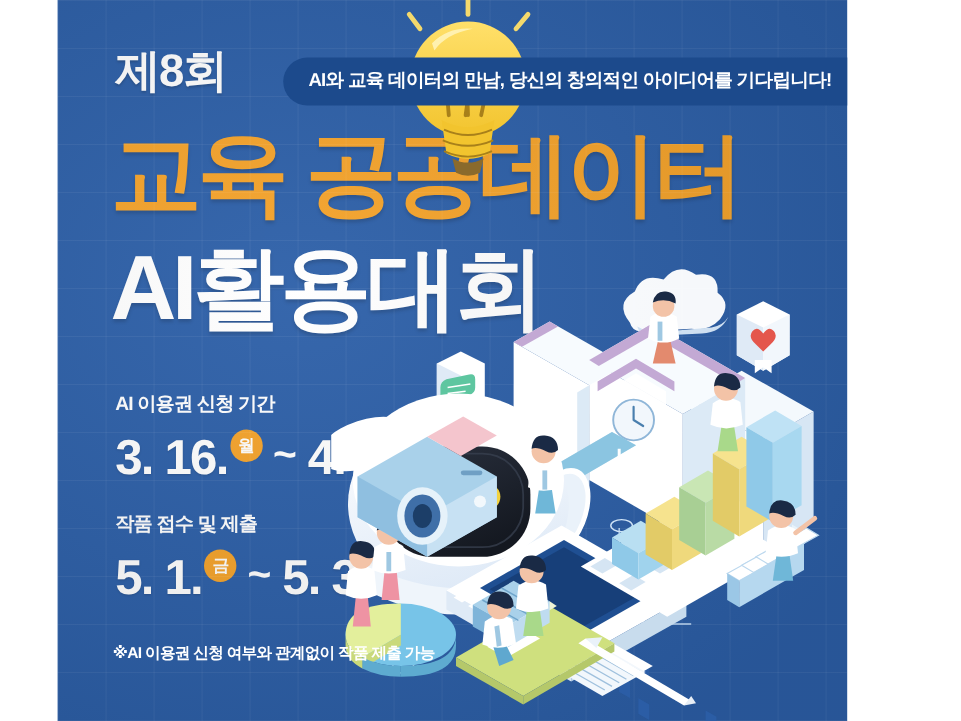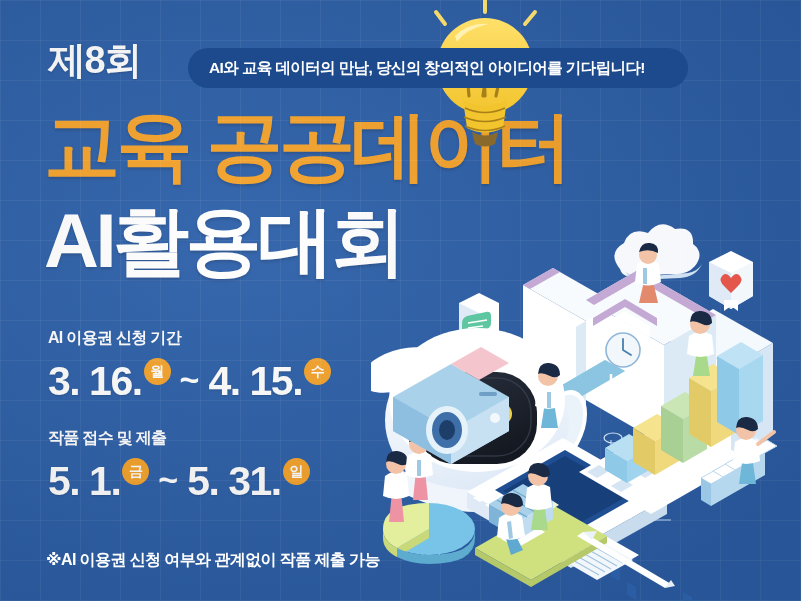--- a/index.html
+++ b/index.html
@@ -5,25 +5,26 @@
 <style>
   html, body {
     margin: 0;
     padding: 0;
     background: #ffffff;
   }
   * { box-sizing: border-box; }
 
   .poster {
     position: relative;
-    width: 801px;
+    width: 658px;
     height: 601px;
     overflow: hidden;
     background: #2c5fa8;
     font-family: "Liberation Sans", "DejaVu Sans", sans-serif;
+    margin-left: 48px;
     -webkit-font-smoothing: antialiased;
   }
 
   
   .grid-overlay {
     position: absolute;
     inset: 0;
     background-image:
       linear-gradient(to right, rgba(255,255,255,0.055) 1px, transparent 1px),
       linear-gradient(to bottom, rgba(255,255,255,0.055) 1px, transparent 1px);
@@ -151,23 +152,23 @@
     color: #ffffff;
     font-size: 34px;
     font-weight: 700;
     line-height: 1;
     margin: 0 9px 6px 8px;
   }
 
   .footnote {
     position: absolute;
     left: 46px;
-    top: 550px;
-    color: #ffffff;
-    font-size: 16px;
+    top: 535px;
+    color: #ffffff;
+    font-size: 13px;
     font-weight: 700;
     letter-spacing: -0.6px;
     white-space: nowrap;
     z-index: 10;
   }
 
   
   .illus {
     position: absolute;
     right: 0;

